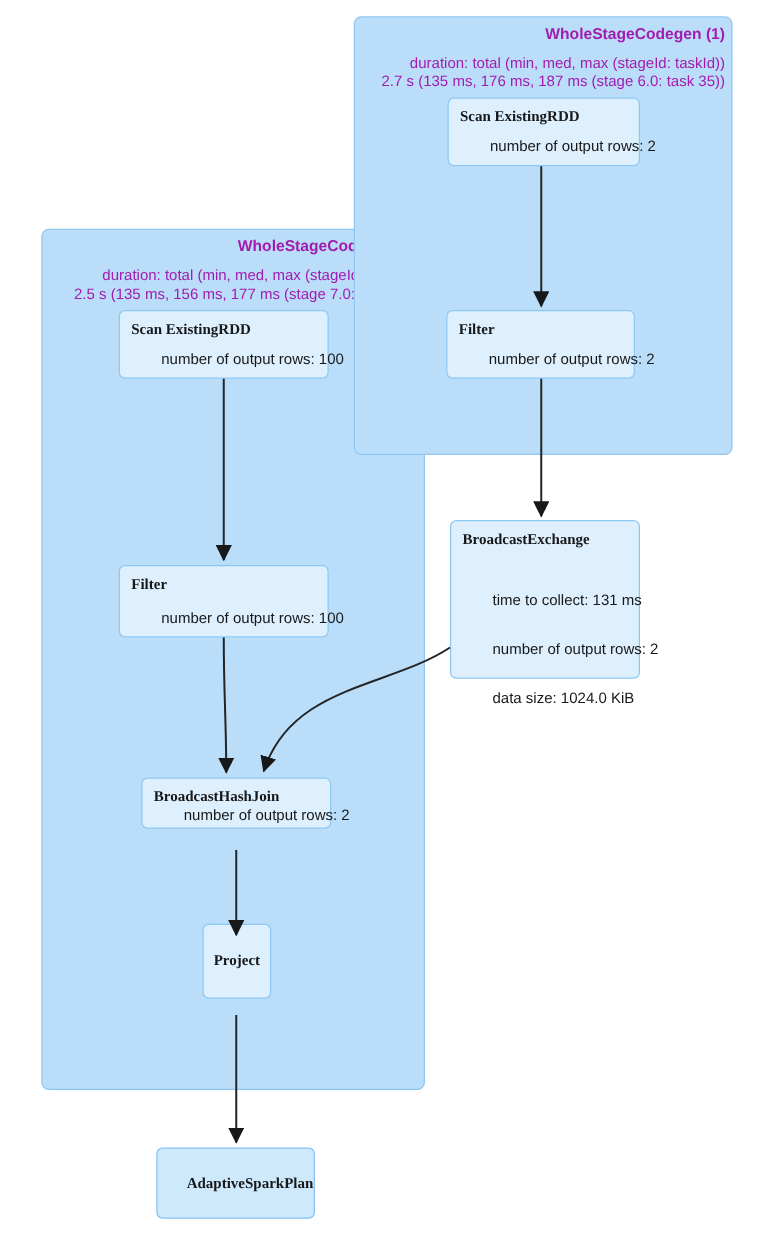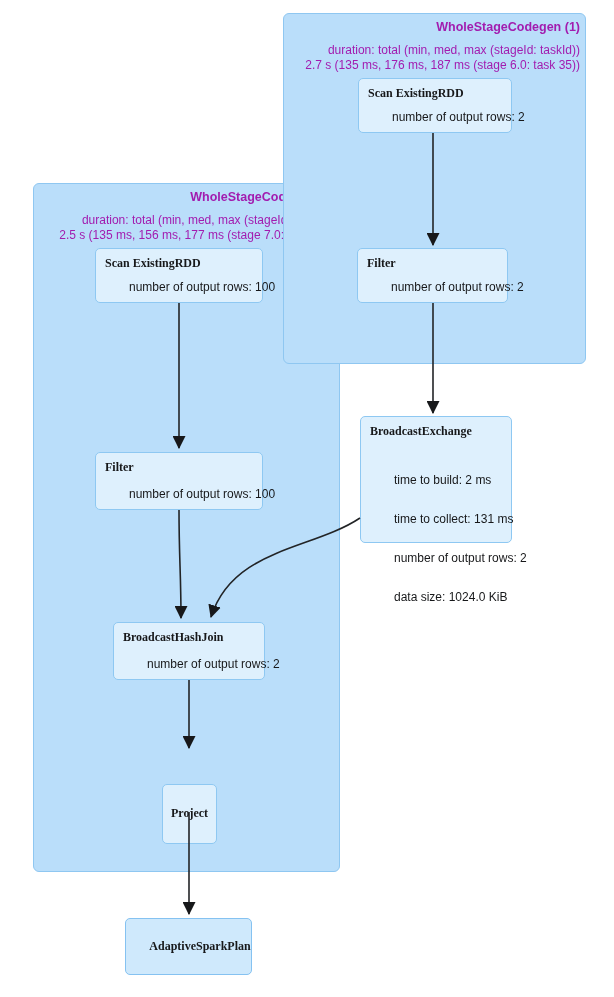--- a/index.html
+++ b/index.html
@@ -77,42 +77,41 @@
     <div class="node-metric">number of output rows: 2</div>
   </div>
 
   <div class="node" style="left:357px; top:248px; width:151px; height:55px;">
     <div class="node-title">Filter</div>
     <div class="node-metric">number of output rows: 2</div>
   </div>
 
   <div class="node metrics-block" style="left:360px; top:416px; width:152px; height:127px;gap:19px;">
     <div class="node-title">BroadcastExchange</div>
-    <div class="node-metric">time to build: 2 ms</div>
     <div class="node-metric">time to collect: 131 ms</div>
     <div class="node-metric">number of output rows: 2</div>
     <div class="node-metric">data size: 1024.0 KiB</div>
   </div>
 
   <div class="node" style="left:95px; top:248px; width:168px; height:55px;">
     <div class="node-title">Scan ExistingRDD</div>
     <div class="node-metric">number of output rows: 100</div>
   </div>
 
   <div class="node" style="left:95px; top:452px; width:168px; height:58px;">
     <div class="node-title">Filter</div>
     <div class="node-metric">number of output rows: 100</div>
   </div>
 
-  <div class="node" style="left:113px; top:622px; width:152px; height:58px;">
+  <div class="node" style="left:113px; top:622px; width:152px; height:41px;">
     <div class="node-title">BroadcastHashJoin</div>
     <div class="node-metric">number of output rows: 2</div>
   </div>
 
-  <div class="node center" style="left:162px; top:784px; width:55px; height:60px;">
+  <div class="node center" style="left:162px; top:739px; width:55px; height:60px;">
     <div class="node-title">Project</div>
   </div>
 
   <div class="node center standalone" style="left:125px; top:918px; width:127px; height:57px;">
     <div class="node-title">AdaptiveSparkPlan</div>
   </div>
 
   <svg class="edges" viewBox="0 0 614 997">
     <defs>
       <marker id="arrow" viewBox="0 0 12 12" markerWidth="13" markerHeight="13" refX="11" refY="6" orient="auto" markerUnits="userSpaceOnUse">

